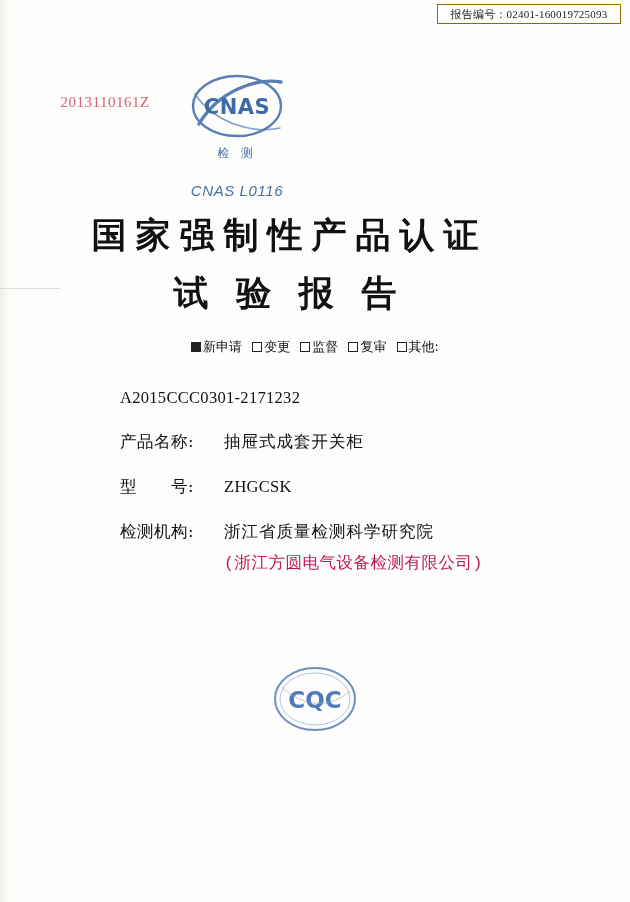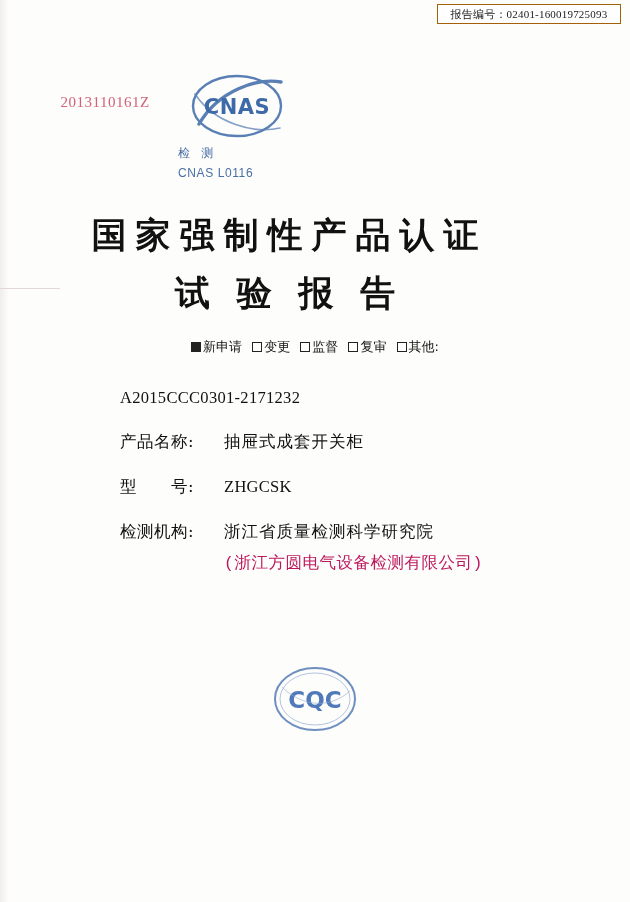--- a/index.html
+++ b/index.html
@@ -81,50 +81,51 @@
     letter-spacing: 0.5px;
     font-family: "Liberation Serif", serif;
   }
 
   
   .cnas-wrap {
     position: absolute;
     top: 72px;
     left: 178px;
     width: 118px;
-    text-align: left;
+    text-align: center;
     color: #4a6fa5;
   }
   .cnas-logo {
     width: 104px;
     height: 72px;
     margin: 0 auto;
     position: relative;
   }
   .cnas-sub {
     font-size: 12px;
     color: #4a6fa5;
     margin-top: 1px;
     letter-spacing: 4px;
     font-family: "Liberation Sans", sans-serif;
   }
   .cnas-code {
-    font-size: 12px;
+    font-size: 15px;
     color: #4a6fa5;
     letter-spacing: 0.6px;
-    margin-top: 4px;
+    margin-top: 20px;
     font-family: "Liberation Sans", sans-serif;
+    font-style: italic;
   }
 
   
   .title1, .title2 {
     position: absolute;
     width: 570px;
     text-align: center;
-    font-family: Liberation Serif, serif;
+    font-family: Liberation Sans, sans-serif;
     font-weight: bold;
     color: #111;
   }
   .title1 {
     top: 212px;
     font-size: 35px;
     letter-spacing: 9px;
     text-indent: 9px;
   }
   .title2 {

